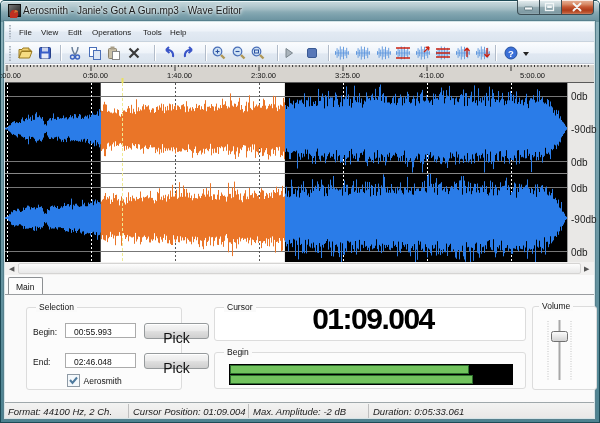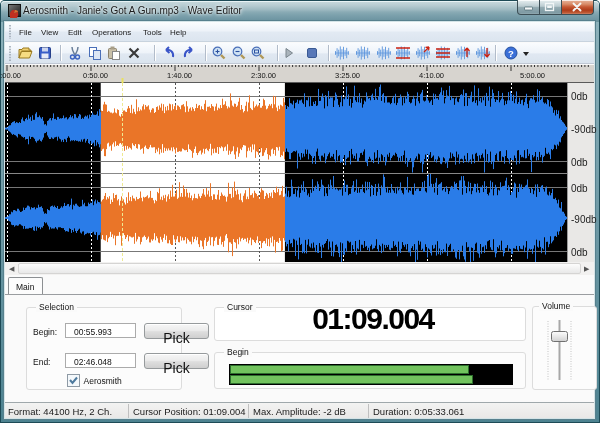--- a/index.html
+++ b/index.html
@@ -33,21 +33,21 @@
 #tabrow{position:absolute;left:0;top:253px;width:589px;height:19px;background:#fafafa;}
 #tab{position:absolute;left:3px;top:2px;width:35px;height:18px;background:#fcfcfc;border:1px solid #8c8f92;border-bottom:none;border-radius:2px 2px 0 0;font-size:8.5px;color:#111;padding:4px 0 0 7px;}
 #tabline{position:absolute;left:0;top:272px;width:589px;height:1px;background:#9a9da0;}
 #panel{position:absolute;left:0;top:273px;width:589px;height:106px;background:#fafafa;}
 .gbox{position:absolute;border:1px solid #dcdcdc;border-radius:3px;background:#fcfcfc;}
 .glab{position:absolute;top:-5px;font-size:8.5px;color:#111;background:#fafafa;padding:0 3px;line-height:9px;}
 .flab{position:absolute;font-size:8.5px;color:#111;}
 .tfield{position:absolute;width:71px;height:15px;background:#fff;border:1px solid #ababab;font-size:8.5px;color:#111;padding:3px 0 0 8px;}
 .pick{position:absolute;width:65px;height:16px;background:linear-gradient(180deg,#f6f6f6 0%,#ececec 45%,#dedede 55%,#cfcfcf 100%);border:1px solid #969a9c;border-radius:3px;font-size:14px;color:#111;text-align:center;padding-top:6px;box-shadow:inset 0 1px 0 #fff;}
 #cursbig{position:absolute;left:3px;top:-6px;width:100%;text-align:center;font-size:30px;font-weight:bold;color:#000;letter-spacing:-1.5px;}
-#statusbar{position:absolute;left:5px;top:402px;width:589px;height:16px;background:linear-gradient(180deg,#f3f3f2 0%,#e9e8e7 100%);border-top:1px solid #9fa8ab;}
+#statusbar{position:absolute;left:5px;top:402px;width:589px;height:16px;background:linear-gradient(180deg,#f3f3f2 0%,#e9e8e7 100%);border-top:1px solid #9fa8ab;font-style:italic;}
 .st{position:absolute;top:3px;font-size:9.5px;color:#1a1a1a;}
 .ssep{position:absolute;top:1px;width:1px;height:14px;background:#c0c0c0;}
 </style></head><body>
 <div id="win">
  <div id="titlebar"></div>
  <div id="appicon"><svg width="11" height="11">
         <path d="M1 10 L1 5 Q3 1 6 2 L5 5 L9 4 Q10 7 8 10 Z" fill="#c03020"></path>
         <path d="M6 2 Q9 2 9 4 L5 5 Z" fill="#e07030"></path>
       </svg></div>
  <div id="title">Aerosmith - Janie's Got A Gun.mp3 - Wave Editor</div>

